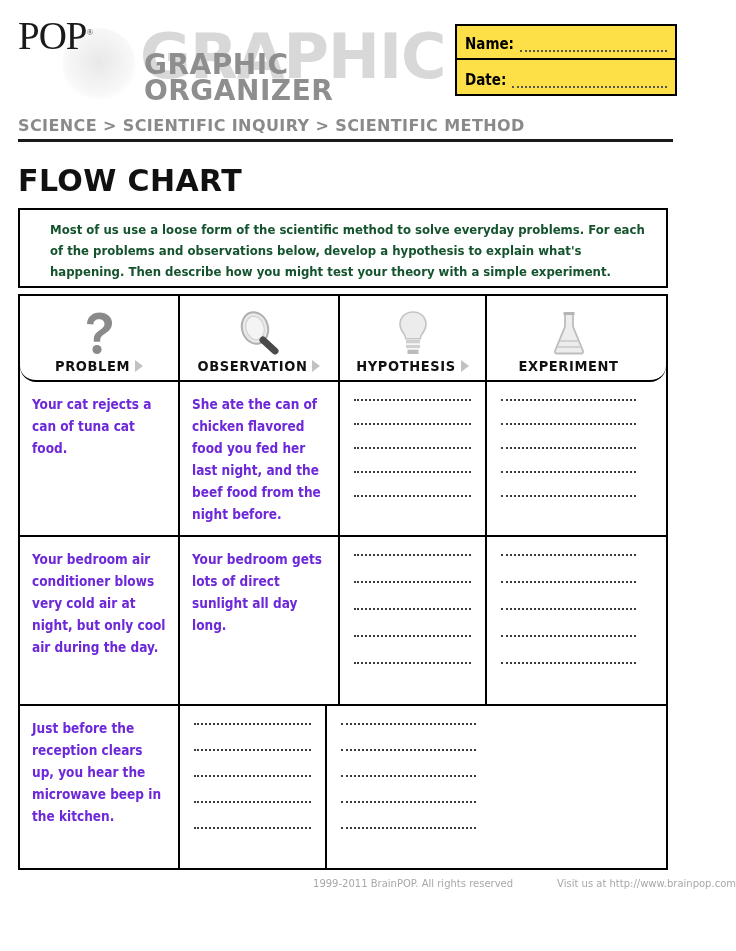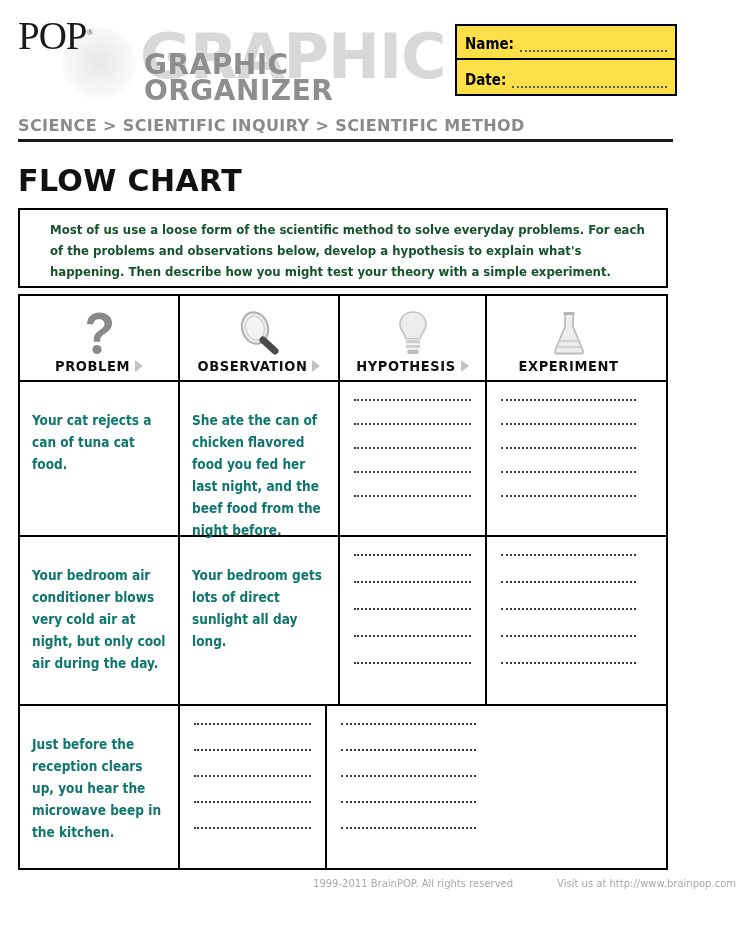--- a/index.html
+++ b/index.html
@@ -187,21 +187,21 @@
     height: 576px;
     border: 2px solid #000;
     box-sizing: border-box;
     display: flex;
     flex-direction: column;
   }
   .trow {
     display: flex;
     box-sizing: border-box;
   }
-  .trow.header-row { height: 86px; border-bottom: 2px solid #000; }
+  .trow.header-row { height: 86px; border-bottom: 2px solid #000; border-radius: 16px; }
   .trow.r1 { height: 155px; border-bottom: 2px solid #000; }
   .trow.r2 { height: 169px; border-bottom: 2px solid #000; }
   .trow.r3 { height: 162px; }
 
   .tcell {
     box-sizing: border-box;
     border-right: 2px solid #000;
     position: relative;
   }
   .tcell:last-child { border-right: none; }
@@ -246,22 +246,21 @@
     border-left: 8px solid #c2c2c2;
   }
 
   
   .prompt {
     padding: 11px 10px 0 12px;
     font-size: 13.5px;
     font-weight: bold;
     line-height: 1.63;
     font-family: "DejaVu Sans Condensed", "DejaVu Sans", sans-serif;
-    color: #0f766e;
-    margin-top: 16px;
+    color: #6d28d9;
   }
 
   
   .lines {
     padding: 16px 14px 0 14px;
     display: flex;
     flex-direction: column;
     justify-content: flex-start;
     height: 100%;
     box-sizing: border-box;

